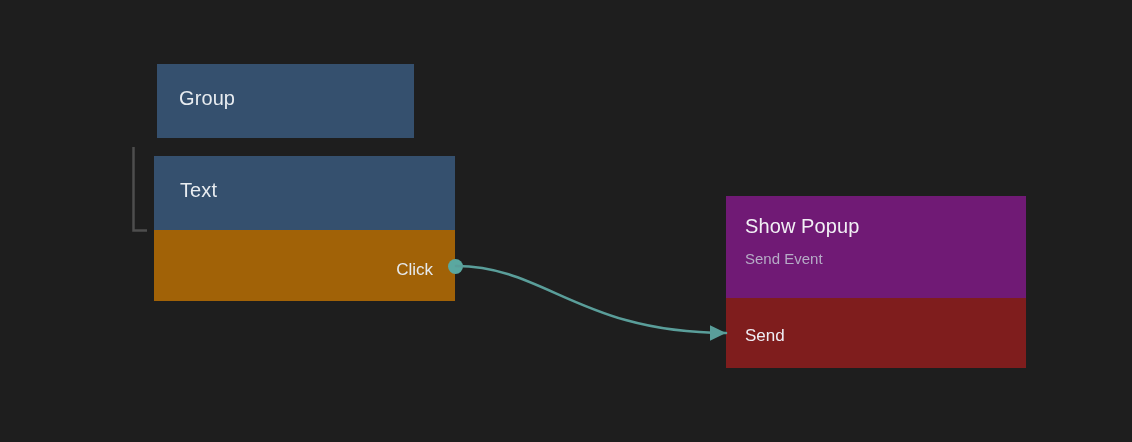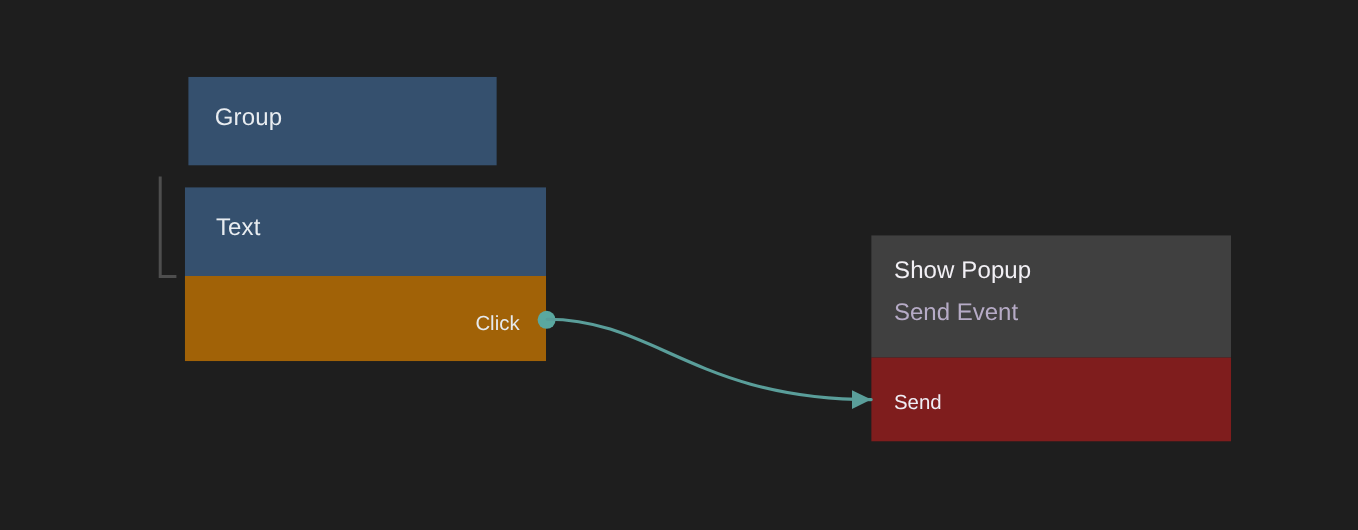--- a/index.html
+++ b/index.html
@@ -84,21 +84,21 @@
     font-size: 20px;
     color: #e8ecf0;
     line-height: 1;
     letter-spacing: 0.1px;
     white-space: nowrap;
   }
   .title.light {
     color: #f2f0f5;
   }
   .subtitle {
-    font-size: 20px;
+    font-size: 15px;
     color: #b6abc6;
     line-height: 1;
     margin-top: 15px;
     white-space: nowrap;
   }
 
   
   .port-row {
     position: absolute;
     display: flex;
@@ -173,21 +173,21 @@
     <div class="node-body" style="background: #a16207;">
       <div class="port-row out">
         <span>Click</span>
       </div>
     </div>
   </div>
 
   <div class="port-dot" id="port-click-dot" style="background: rgb(90, 168, 160);"></div>
 
   <div class="node" id="node-popup" style="left: 726px; top: 196px; width: 300px; height: 172px;">
-    <div class="node-header" style="background: #404040;">
+    <div class="node-header" style="background: #701a75;">
       <div class="title light">Show Popup</div>
       <div class="subtitle">Send Event</div>
     </div>
     <div class="node-body" style="background: #7f1d1d;">
       <div class="port-row in">
         <span>Send</span>
       </div>
     </div>
   </div>
 

